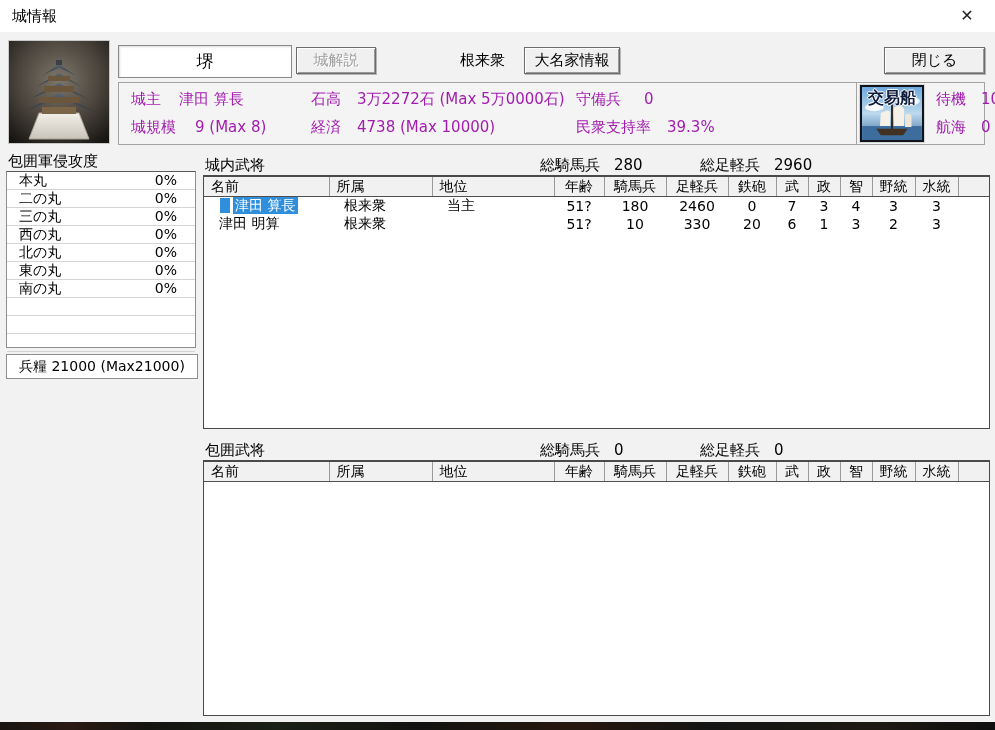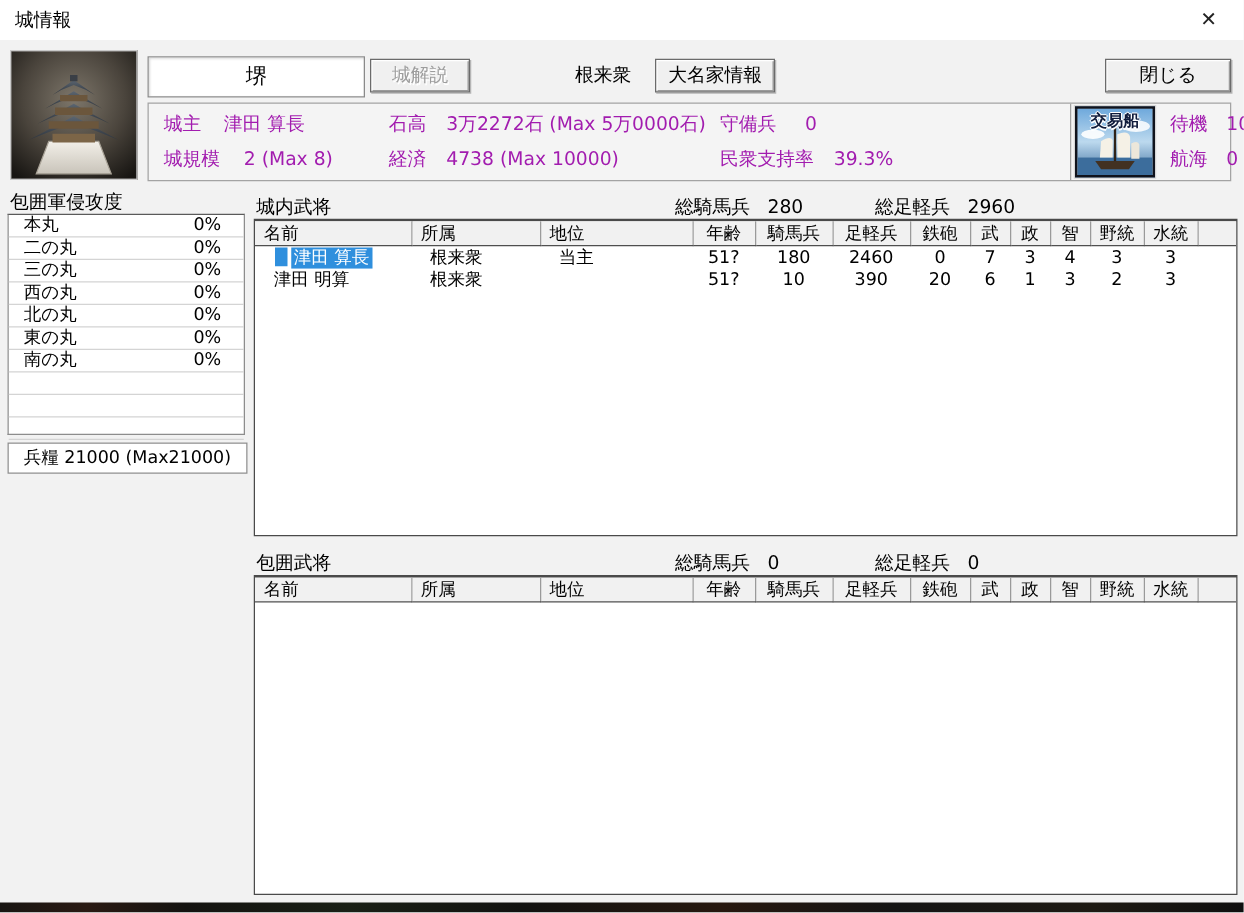--- a/index.html
+++ b/index.html
@@ -34,21 +34,21 @@
 
   
   .stats-panel{position:absolute;left:118px;top:82px;width:867px;height:63px;
                border:1px solid #a3a3a3;background:#f4f4f4;box-sizing:border-box;}
   .stats-panel .t{position:absolute;font-size:15px;color:#a21caf;white-space:nowrap;}
   .ship-divider{position:absolute;left:737px;top:0;width:1px;height:61px;background:#a3a3a3;}
   .ship-btn{position:absolute;left:741px;top:2px;width:64px;height:57px;padding:0;border:2px solid #10131c;
             background:#9cc2e2;cursor:default;box-shadow:0 0 0 1px #d7d7d7;}
   .ship-btn svg{display:block;width:100%;height:100%;}
   .ship-btn .ship-label{position:absolute;left:0;top:1px;width:100%;text-align:center;
-            font-size:13px;font-weight:bold;color:#101c3c;
+            font-size:16px;font-weight:bold;color:#101c3c;
             text-shadow:1px 0 0 #fff,-1px 0 0 #fff,0 1px 0 #fff,0 -1px 0 #fff;}
 
   
   .siege-title{position:absolute;left:8px;top:152px;font-size:15px;color:#000;}
   .siege-list{position:absolute;left:6px;top:171px;width:190px;height:177px;background:#fff;
               border:1px solid #8d8d8d;border-top-color:#5a5a5a;box-sizing:border-box;}
   .siege-row{height:17px;line-height:17px;border-bottom:1px solid #d4d4d4;
              display:flex;justify-content:space-between;font-size:14px;gap:36px;}
   .siege-row .n{padding-left:12px;}
   .siege-row .v{padding-right:18px;}
@@ -127,21 +127,21 @@
   <div class="name-box">堺</div>
   <button class="btn btn-desc">城解説</button>
   <span class="faction-label">根来衆</span>
   <button class="btn btn-daimyo">大名家情報</button>
   <button class="btn btn-close">閉じる</button>
 
   <div class="stats-panel">
     <span class="t" style="left:12px;top:7px">城主</span>
     <span class="t" style="left:60px;top:7px">津田 算長</span>
     <span class="t" style="left:12px;top:35px">城規模</span>
-    <span class="t" style="left:76px;top:35px">2 (Max 8)</span>
+    <span class="t" style="left:76px;top:35px">9 (Max 8)</span>
     <span class="t" style="left:192px;top:7px">石高</span>
     <span class="t" style="left:238px;top:7px">3万2272石 (Max 5万0000石)</span>
     <span class="t" style="left:192px;top:35px">経済</span>
     <span class="t" style="left:238px;top:35px">4738 (Max 10000)</span>
     <span class="t" style="left:457px;top:7px">守備兵</span>
     <span class="t" style="left:525px;top:7px">0</span>
     <span class="t" style="left:457px;top:35px">民衆支持率</span>
     <span class="t" style="left:548px;top:35px">39.3%</span>
 
     <div class="ship-divider"></div>
@@ -264,21 +264,21 @@
         <td class="c">3</td>
         <td class="c">3</td>
         <td></td>
       </tr>
       <tr>
         <td class="nm">津田 明算</td>
         <td style="padding-left:15px">根来衆</td>
         <td style="padding-left:15px"></td>
         <td class="c">51?</td>
         <td class="c">10</td>
-        <td class="c">390</td>
+        <td class="c">330</td>
         <td class="c">20</td>
         <td class="c">6</td>
         <td class="c">1</td>
         <td class="c">3</td>
         <td class="c">2</td>
         <td class="c">3</td>
         <td></td>
       </tr>
     </tbody>
       </table>

